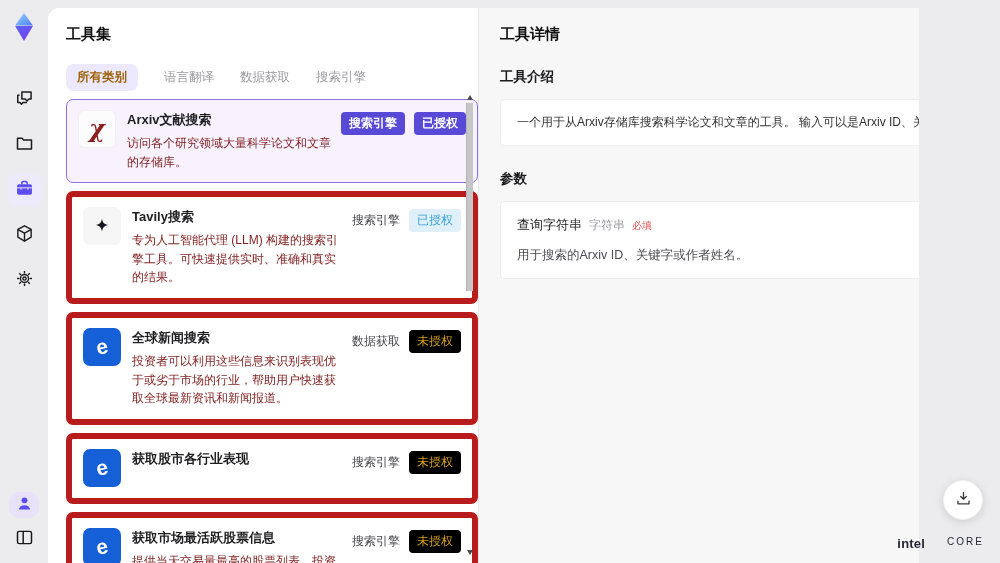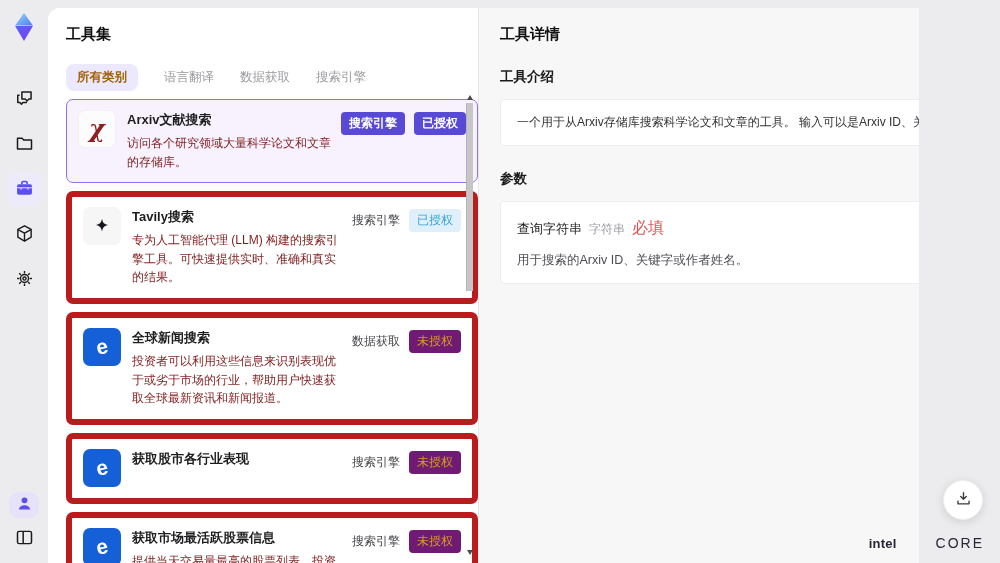--- a/index.html
+++ b/index.html
@@ -57,21 +57,21 @@
 
   .tool-body { flex:1; min-width:0; padding-top:1px; }
   .tool-name { font-size:13px; font-weight:bold; color:#1e1e20; margin-bottom:5px; }
   .tool-desc { font-size:12px; color:#7f1d1d; line-height:1.55; }
 
   .tool-tags { flex:none; display:flex; align-items:center; gap:9px; margin-left:8px; padding-top:2px; }
   .badge { font-size:12px; border-radius:4px; padding:3px 8px; white-space:nowrap; }
   .badge.solid { background:#584ad6; color:#fff; font-weight:bold; }
   .cat-plain { font-size:12px; color:#48484c; white-space:nowrap; }
   .badge.auth-ok { background:#dff0fa; color:#38a3d8; }
-  .badge.auth-no { background:#701a75; color:#d59f1d; }
+  .badge.auth-no { background:#000000; color:#d59f1d; }
 
   
   .vscroll { position:absolute; right:3px; top:85px; bottom:6px; width:10px; }
   .arr-up { position:absolute; top:2px; left:2px; width:0; height:0;
             border-left:3.5px solid transparent; border-right:3.5px solid transparent; border-bottom:5px solid #4a4a4a; }
   .arr-down { position:absolute; bottom:2px; left:2px; width:0; height:0;
             border-left:3.5px solid transparent; border-right:3.5px solid transparent; border-top:5px solid #4a4a4a; }
   .thumb { position:absolute; top:10px; left:1px; width:7px; height:188px; background:#c6c6c8; border-left:1px solid #b5b5b7; }
 
   
@@ -79,32 +79,32 @@
   .detail-title { font-size:15px; font-weight:bold; color:#121212; }
   .section-h { font-size:13.5px; font-weight:bold; color:#1a1a1c; margin-top:24px; }
   .detail-box {
     margin-top:13px; background:#fff; border:1px solid #ededef; border-radius:4px;
     padding:13px 16px; font-size:12px; color:#333; line-height:1.6;
   }
   .intro-text { white-space:nowrap; overflow:hidden; }
   .param-row { display:flex; align-items:baseline; gap:7px; }
   .param-name { font-size:13px; font-weight:normal; color:#1e1e20; }
   .param-type { font-size:12px; color:#9a9aa0; }
-  .param-required { font-size:16px; color:#e25555; }
+  .param-required { font-size:10px; color:#e25555; }
   .param-desc { margin-top:9px; font-size:12.5px; color:#4c4c52; }
 
   
   .fab {
     position:absolute; right:17px; bottom:43px; width:40px; height:40px; border-radius:50%;
     background:#fff; border:1px solid #f0f0f0; box-shadow:0 2px 10px rgba(0,0,0,.13);
     display:flex; align-items:center; justify-content:center; cursor:pointer;
   }
-  .brand { position:absolute; right:16px; bottom:12px; color:#262637; display:flex; align-items:flex-end; gap:20px; }
+  .brand { position:absolute; right:16px; bottom:12px; color:#262637; display:flex; align-items:flex-start; gap:3px; }
   .brand-intel { font-size:13px; font-weight:bold; letter-spacing:.2px; }
-  .brand-core { font-size:14px; letter-spacing:2px; font-weight:400;padding-left:19px; }
+  .brand-core { font-size:10px; letter-spacing:2px; font-weight:400;padding-left:19px; }
 </style>
 </head>
 <body>
 
 <aside class="rail">
   <div class="logo">
     <svg width="30" height="32" viewBox="0 0 32 34">
       <defs>
         <linearGradient id="lgA" x1="0" y1="0" x2="1" y2="1">
           <stop offset="0" stop-color="#9bd6f8"></stop>

